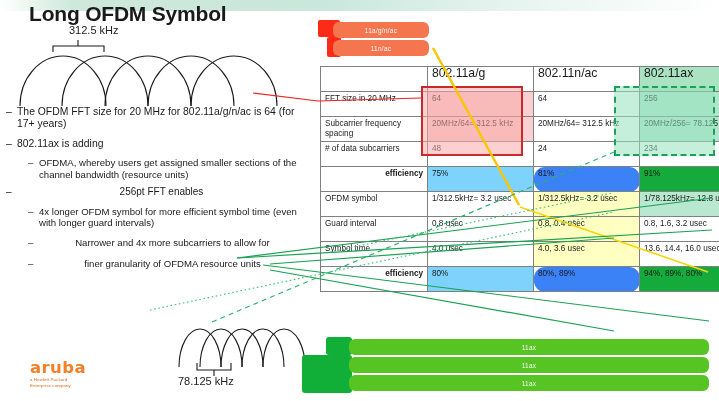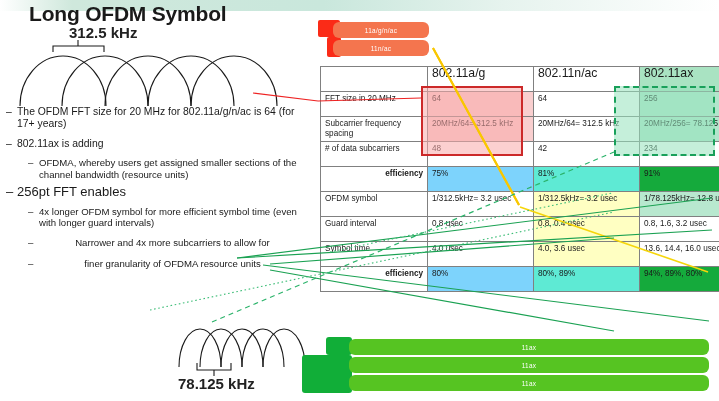--- a/index.html
+++ b/index.html
@@ -20,35 +20,35 @@
 
   
   .title{
     position:absolute;left:29px;top:2px;
     font-size:21px;font-weight:bold;color:#1a1a1a;
     letter-spacing:-0.2px;white-space:nowrap;text-align:right;
   }
 
   
   .freqlabel{
-    position:absolute;font-size:15px;color:#222;white-space:nowrap;font-weight:bold;
+    position:absolute;font-size:11px;color:#222;white-space:nowrap;
   }
   .lb1{left:69px;top:24px;}
   .lb2{left:178px;top:375px;}
 
   .bullets{
     position:absolute;left:6px;top:106px;width:300px;
     font-size:10.4px;color:#1a1a1a;line-height:12.4px;
   }
   .b1{position:relative;padding-left:11px;margin-bottom:7px;}
   .b1::before{content:"\2013";position:absolute;left:0;top:0;}
   .sub{margin-left:22px;}
   .b2{position:relative;padding-left:11px;margin-bottom:6px;font-size:9.6px;line-height:11.6px;}
   .b2::before{content:"\2013";position:absolute;left:0;top:0;}
-  .b1.lvl{font-size:13px;}
+  .b1.lvl{font-size:10px;text-align:center;}
   .spaced{line-height:15px;text-align:center;}
 
   
   .wave{position:absolute;}
 
   
   .logo{position:absolute;left:30px;top:360px;}
   .logo .word{
     font-size:16.5px;font-weight:bold;color:#f4802a;
     letter-spacing:0.4px;line-height:16px;font-family:"DejaVu Sans",sans-serif;
@@ -92,21 +92,21 @@
   td.rowlab{width:98px;}
   td.colA{width:97px;}
   td.colB{width:97px;}
   td.colC{width:98px;}
   td.hdr{font-size:12.2px;height:19px;padding-top:2px;line-height:14px;vertical-align:middle;}
   td.hdr-ax{background:#a9e3c2;}
   td.eff{text-align:right;font-weight:bold;}
   .pink{background:#f9cfcf;}
   .mint{background:#b2e6cc;}
   .red{background:#7dd3fc;}
-  .yellow{background:#5eead4;}
+  .yellow{background:#3b82f6;border-radius:11px;}
   .green{background:#15aa3c;}
   .lyellow{background:#ffffc2;}
   .lmint{background:#b8e8cf;}
 
   
   .ovl{position:absolute;pointer-events:none;}
   .ovl-pink{left:421px;top:86px;width:98px;height:66px;border:2px solid #cc2929;background:rgba(249,170,170,0.55);}
   .ovl-mint{left:614px;top:86px;width:97px;height:66px;border:2px dashed #19a05a;background:rgba(150,225,187,0.55);}
 
   
@@ -157,20 +157,25 @@
     </g>
   </svg>
   <svg class="wave" style="left:193px;top:363px;" width="50" height="14" viewBox="0 0 50 14">
     <g fill="none" stroke="#1a1a1a" stroke-width="1.1">
       <path d="M4,0 L4,7 L38,7 L38,0"></path>
       <path d="M21,7 L21,13"></path>
     </g>
   </svg>
   <div class="freqlabel lb2">78.125 kHz</div>
 
+  <div class="logo">
+    <div class="word">aruba</div>
+    <div class="tag">a Hewlett Packard</div>
+    <div class="tag">Enterprise company</div>
+  </div>
 
   <div class="tab-red-1"></div>
   <div class="tab-red-2"></div>
   <div class="badge badge-agnac">11a/g/n/ac</div>
   <div class="badge badge-nac">11n/ac</div>
 
   <div class="tab-green-2"></div>
   <div class="tab-green-1"></div>
   <div class="gbar gbar1">11ax</div>
   <div class="gbar gbar2">11ax</div>
@@ -195,21 +200,21 @@
       <tr>
         <td class="rowlab">Subcarrier frequency spacing</td>
         <td class="colA pink">20MHz/64= 312.5 kHz</td>
         <td class="colB">20MHz/64= 312.5 kHz</td>
         <td class="colC mint">20MHz/256= 78.125 kHz</td>
       </tr>
 
       <tr>
         <td class="rowlab"># of data subcarriers</td>
         <td class="colA">48</td>
-        <td class="colB">42</td>
+        <td class="colB">24</td>
         <td class="colC">234</td>
       </tr>
 
       <tr>
         <td class="rowlab eff">efficiency</td>
         <td class="colA red">75%</td>
         <td class="colB yellow">81%</td>
         <td class="colC green">91%</td>
       </tr>
 

